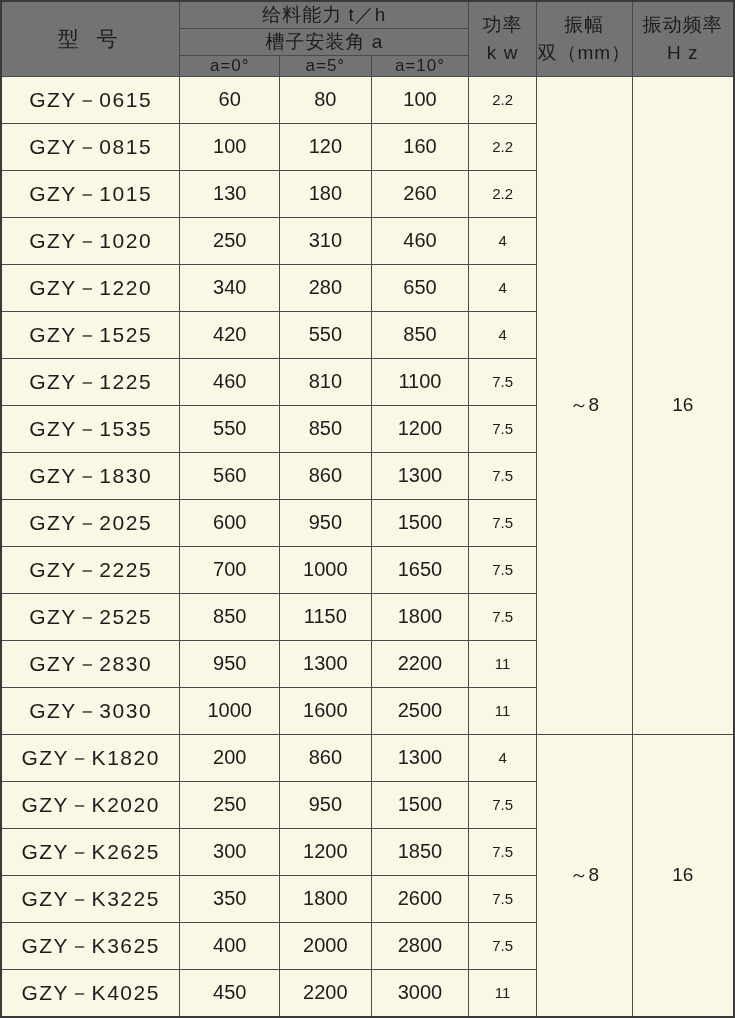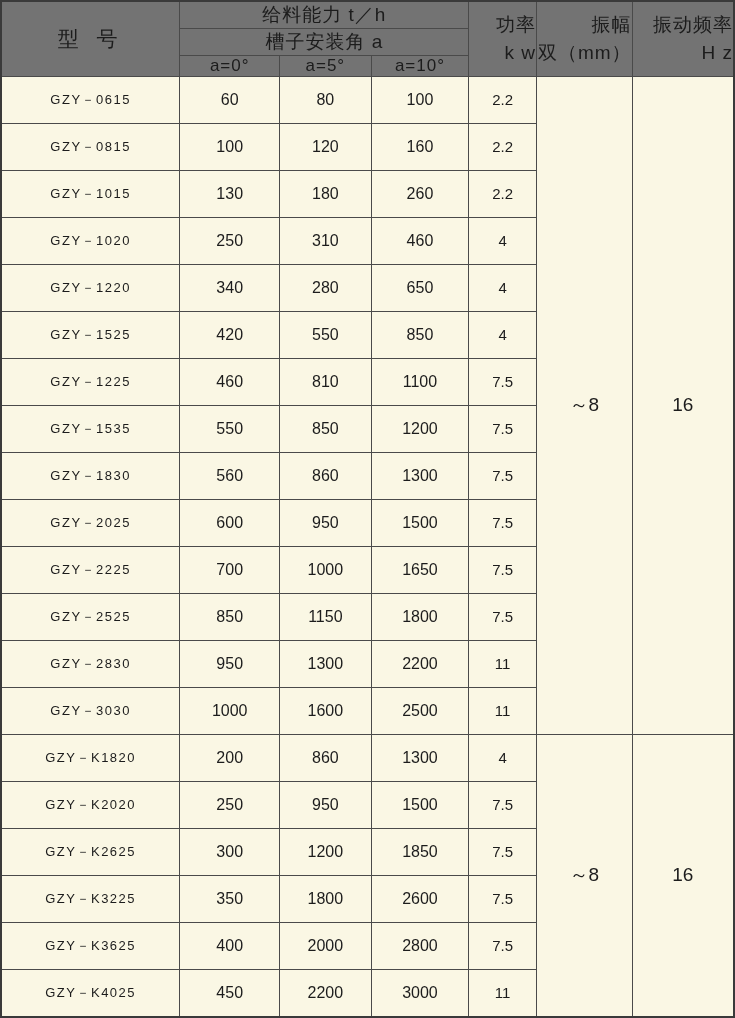--- a/index.html
+++ b/index.html
@@ -48,34 +48,33 @@
     font-size: 17px;
     letter-spacing: 1px;
   }
   .h-two-line {
     font-size: 19px;
     line-height: 1.45;
     letter-spacing: 1px;
   }
   .h-two-line span {
     display: block;
-    text-align: right;
   }
   tbody td {
     background: #faf7e4;
     font-size: 19px;
     height: 40px;
   }
   td.model {
     letter-spacing: 1.5px;
-    font-size: 13px;
+    font-size: 21px;
     margin-top: 23px;
   }
   td.val {
-    font-size: 16px;
+    font-size: 20px;
   }
   td.pw {
     font-size: 15px;
   }
   td.amp, td.freq {
     font-size: 19px;
     background: #faf7e4;
   }
   .col-model { width: 172px; }
   .col-a0    { width: 96px; }

